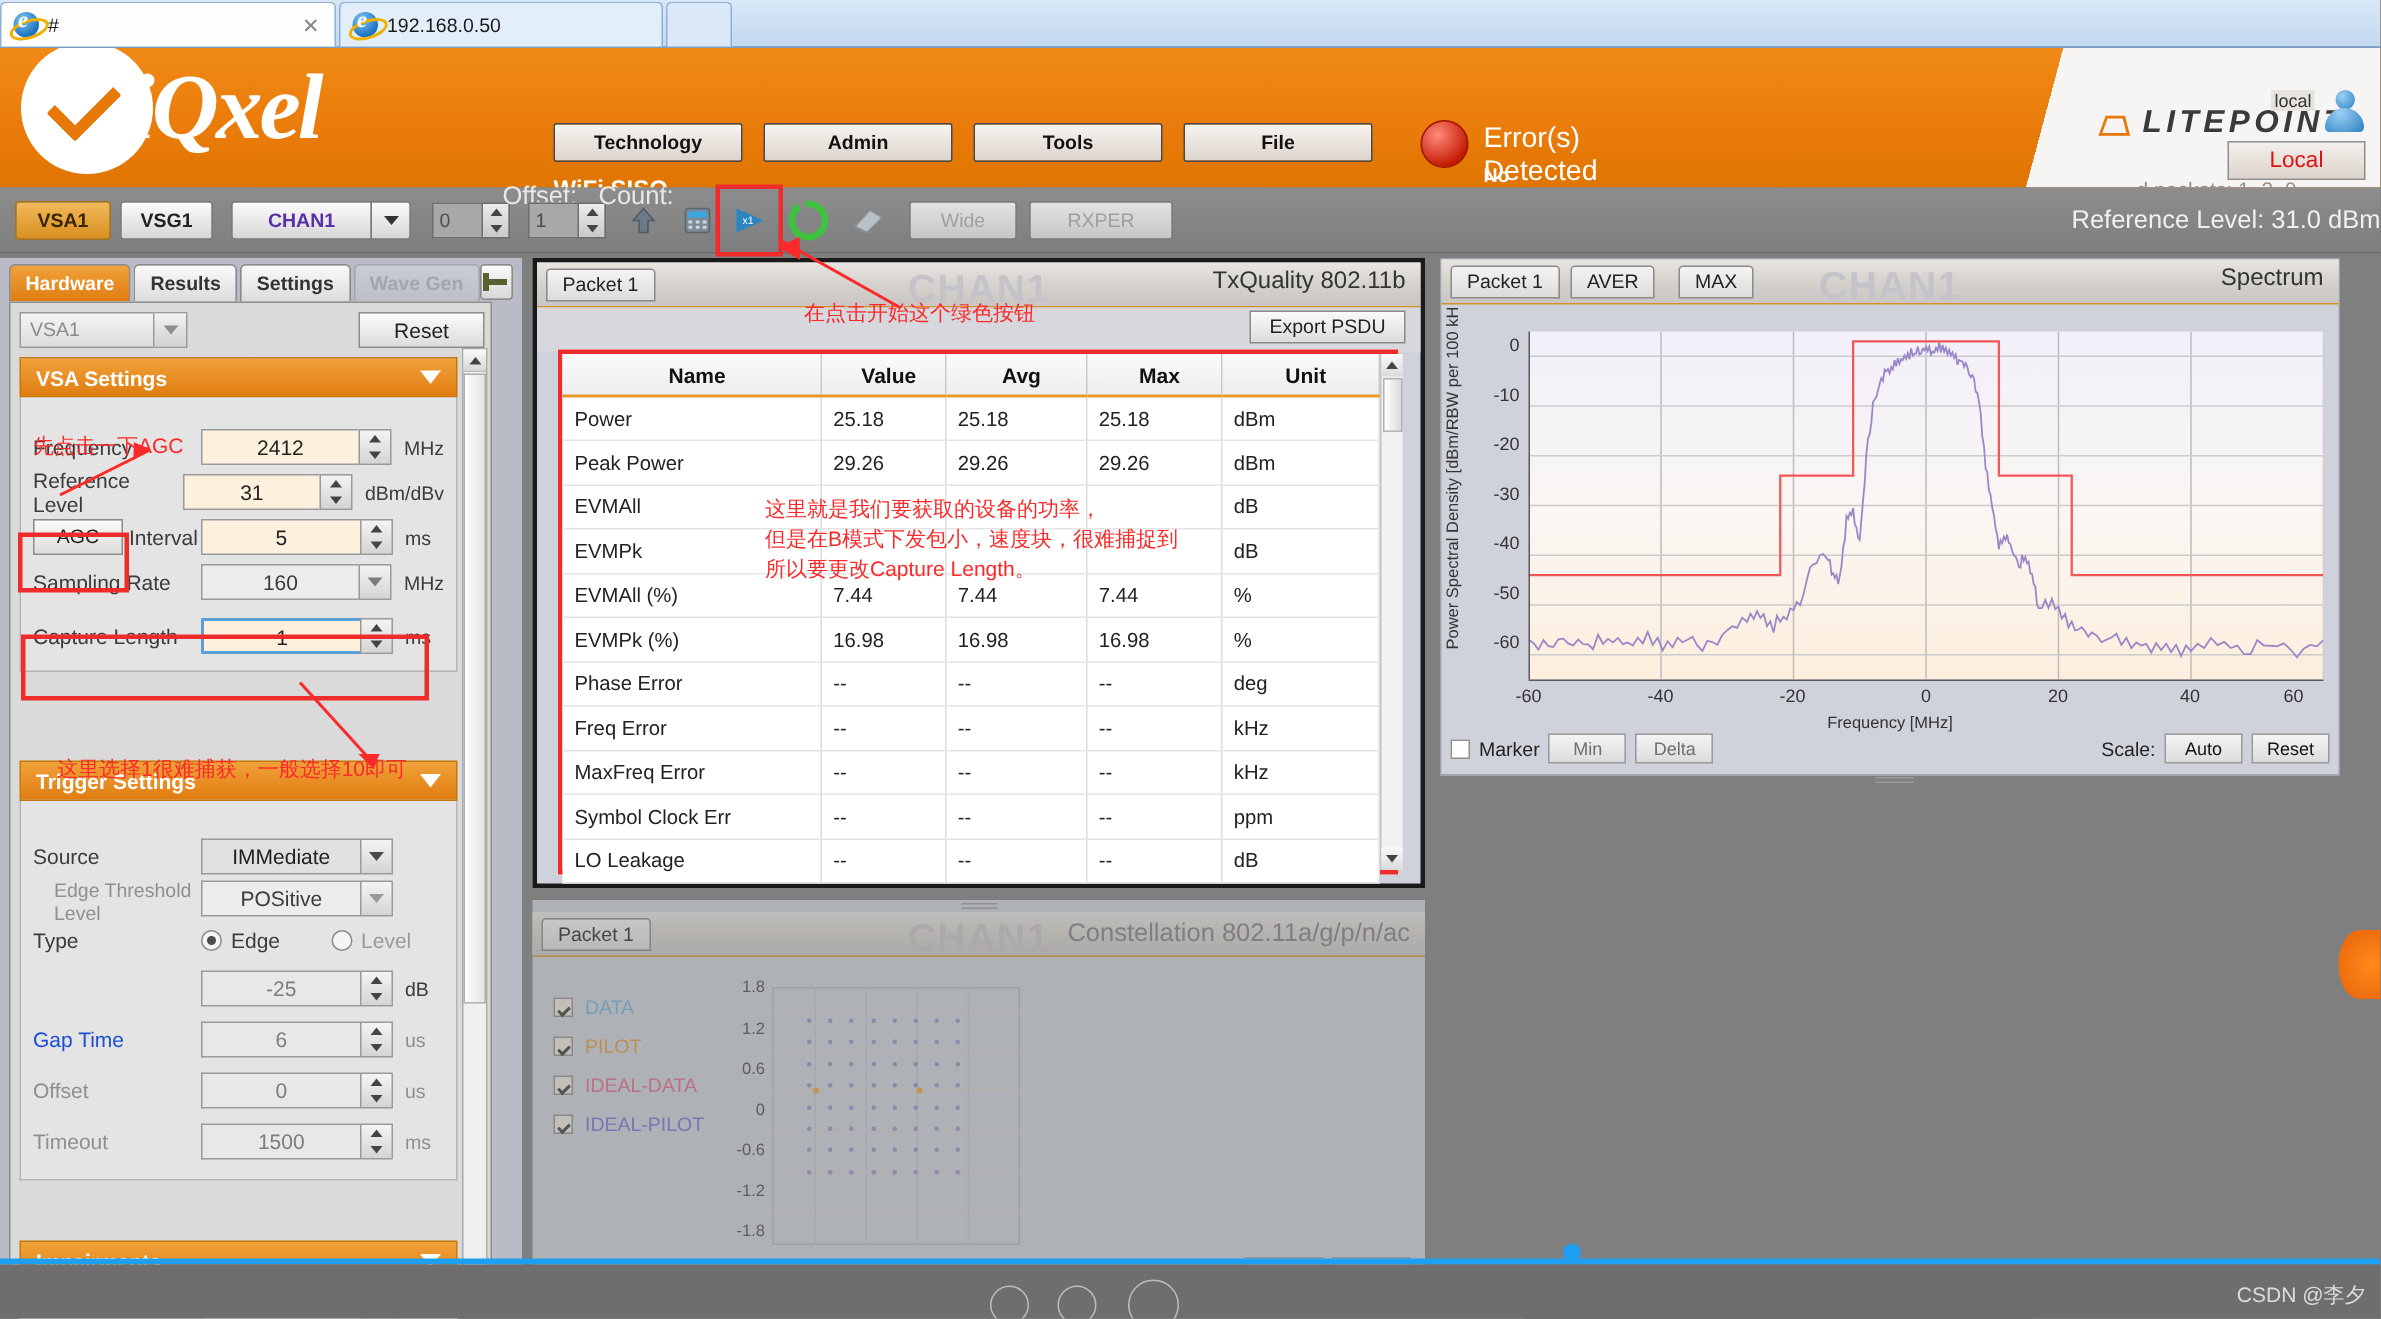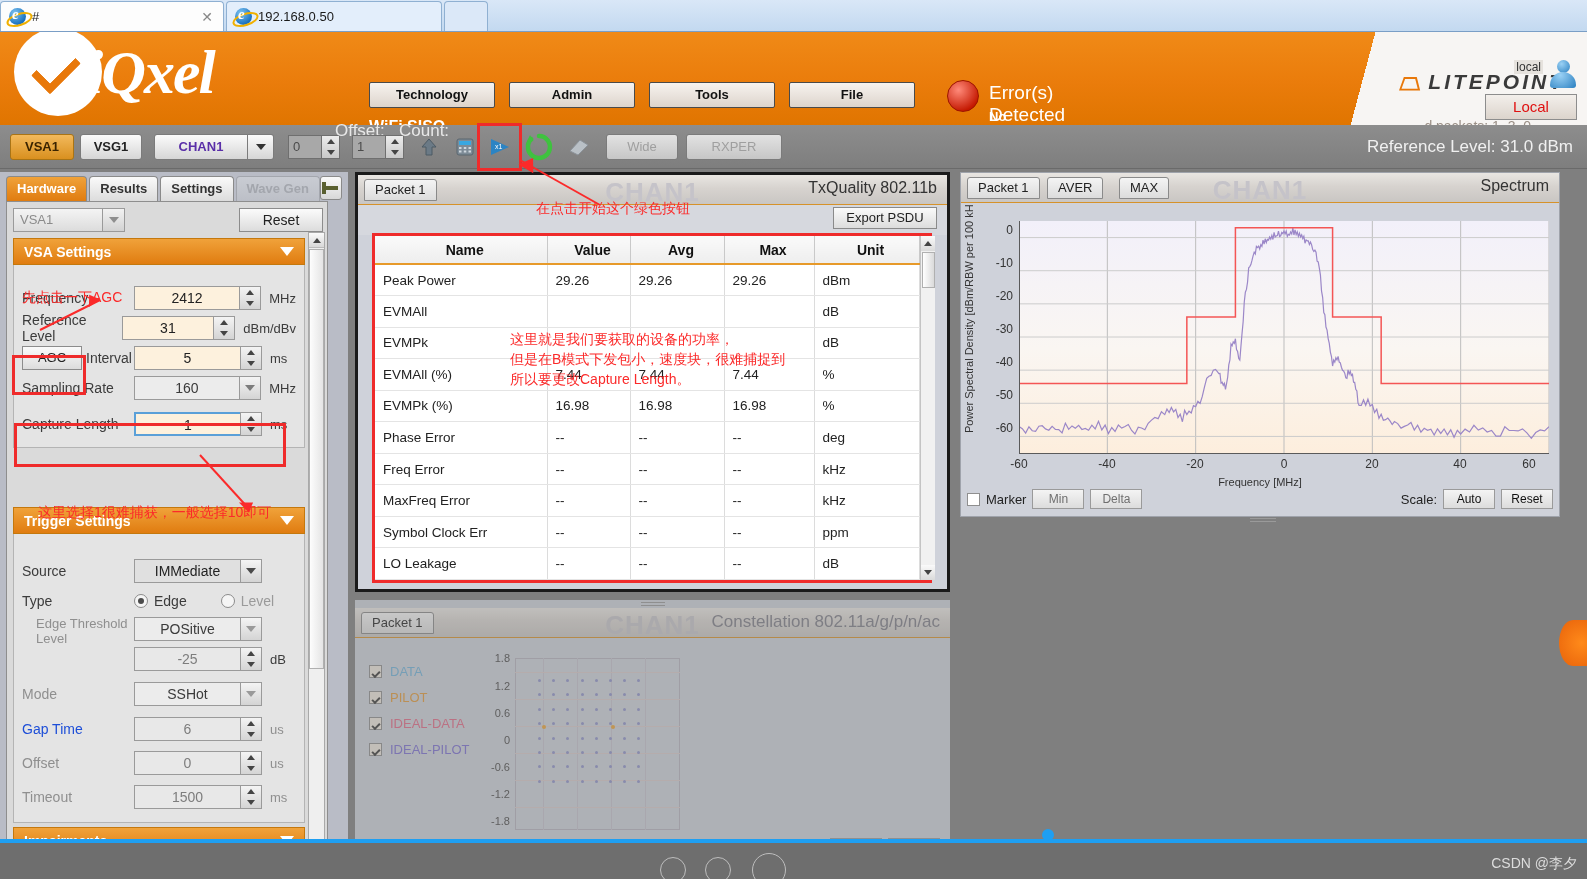--- a/index.html
+++ b/index.html
@@ -158,21 +158,21 @@
   .ar-d { width:0;height:0;border-left:4px solid transparent;border-right:4px solid transparent;border-top:5px solid #444;}
   .tb-caption { font-size: 17px; color: #e8e8e8; position: absolute; top: 2px; margin-left: 47px; }
   .icon-btn {
     width: 30px; height: 30px; display:flex; align-items:center; justify-content:center;
     border-radius: 3px;
   }
   .ul-freq {
     position: absolute; left: 0; right: 0; text-align: center;
     font-size: 17px; color: #f0f0f0;
   }
-  .ref-lvl { position: absolute; right: 14px; font-size: 17px; color: #f0f0f0; text-align: right; }
+  .ref-lvl { position: absolute; right: 0; font-size: 17px; color: #f0f0f0; text-align: right; }
 
   
   .body-bg { position: absolute; left: 0; top: 169px; width: 1587px; height: 710px; background: #7f7f7f; }
 
   
   .leftpanel {
     position: absolute; left: 0; top: 172px; width: 348px; height: 695px;
     background: #b9bcc6;
   }
   .tabs-row { position: absolute; left: 6px; top: 4px; display: flex; align-items: flex-end; }
@@ -589,63 +589,54 @@
         <div class="grp-body" style="padding-top:22px;">
           <div class="frow">
             <div class="flabel">Source</div>
             <div class="fctl">
                 <span class="fsel" style="background:#e0e0e0;color:#222">IMMediate</span>
               <span class="fselbtn">
                   <i class="caret-d" style="border-top-color:#4a4a4a"></i>
                 </span>
               </div>
           </div>
+          <div class="frow" style="height:26px">
+            <div class="flabel" style="padding-left:14px;font-size:13px;color:#8f8f8f;line-height:15px;align-self:flex-start">Edge
+Threshold
+Level</div>
+            <div class="fctl">
+                <span class="fsel">POSitive</span>
+              <span class="fselbtn">
+                  <i class="caret-d" style="border-top-color:#9a9a9a"></i>
+                </span>
+              </div>
+          </div>
           <div class="frow">
             <div class="flabel">Type</div>
             <div style="display:flex;align-items:center">
               <span class="radio-wrap">
                 <i class="radio on"></i>
                 <span style="font-size:14px;color:#3b3b3b">Edge</span>
               </span>
               <span class="radio-wrap" style="margin-right:0">
                 <i class="radio"></i>
                 <span style="font-size:14px;color:#9a9a9a">Level</span>
               </span>
             </div>
           </div>
-          <div class="frow" style="height:26px">
-            <div class="flabel" style="padding-left:14px;font-size:13px;color:#8f8f8f;line-height:15px;align-self:flex-start">Edge
-Threshold
-Level</div>
-            <div class="fctl">
-                <span class="fsel">POSitive</span>
-              <span class="fselbtn">
-                  <i class="caret-d" style="border-top-color:#9a9a9a"></i>
-                </span>
-              </div>
-          </div>
           <div class="frow" style="height:34px">
             <div class="flabel"></div>
             <div class="fctl">
                 <span class="ftext gray">-25</span>
               <span class="fspin">
                   <i class="ar-u"></i>
                   <i class="ar-d"></i>
                 </span>
               </div>
             <div class="funit">dB</div>
-          </div>
-          <div class="frow" style="height:36px">
-            <div class="flabel" style="color:#8f8f8f">Mode</div>
-            <div class="fctl">
-                <span class="fsel">SSHot</span>
-              <span class="fselbtn">
-                  <i class="caret-d" style="border-top-color:#9a9a9a"></i>
-                </span>
-              </div>
           </div>
           <div class="frow" style="height:34px">
             <div class="flabel" style="color:#1d4ed8">Gap Time</div>
             <div class="fctl">
                 <span class="ftext gray">6</span>
               <span class="fspin">
                   <i class="ar-u"></i>
                   <i class="ar-d"></i>
                 </span>
               </div>
@@ -729,20 +720,27 @@
         <thead>
           <tr>
             <th>Name</th>
             <th>Value</th>
             <th>Avg</th>
             <th>Max</th>
             <th>Unit</th>
           </tr>
         </thead>
         <tbody>
+          <tr>
+              <td>Power</td>
+              <td>25.18</td>
+              <td>25.18</td>
+              <td>25.18</td>
+              <td>dBm</td>
+            </tr>
           <tr>
               <td>Peak Power</td>
               <td>29.26</td>
               <td>29.26</td>
               <td>29.26</td>
               <td>dBm</td>
             </tr>
           <tr>
               <td>EVMAll</td>
               <td></td>

